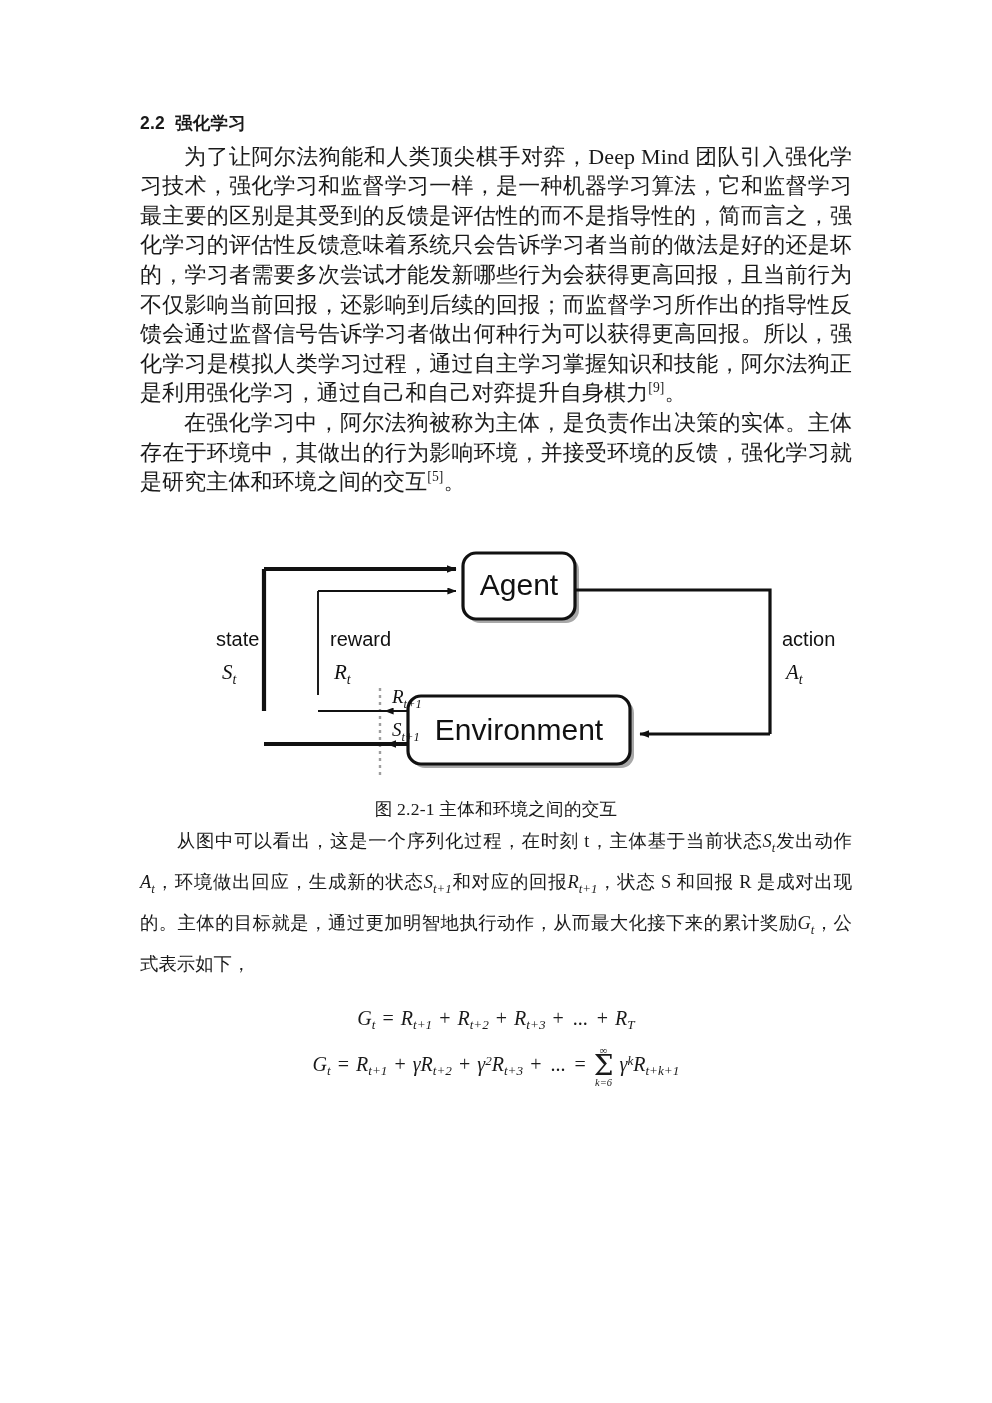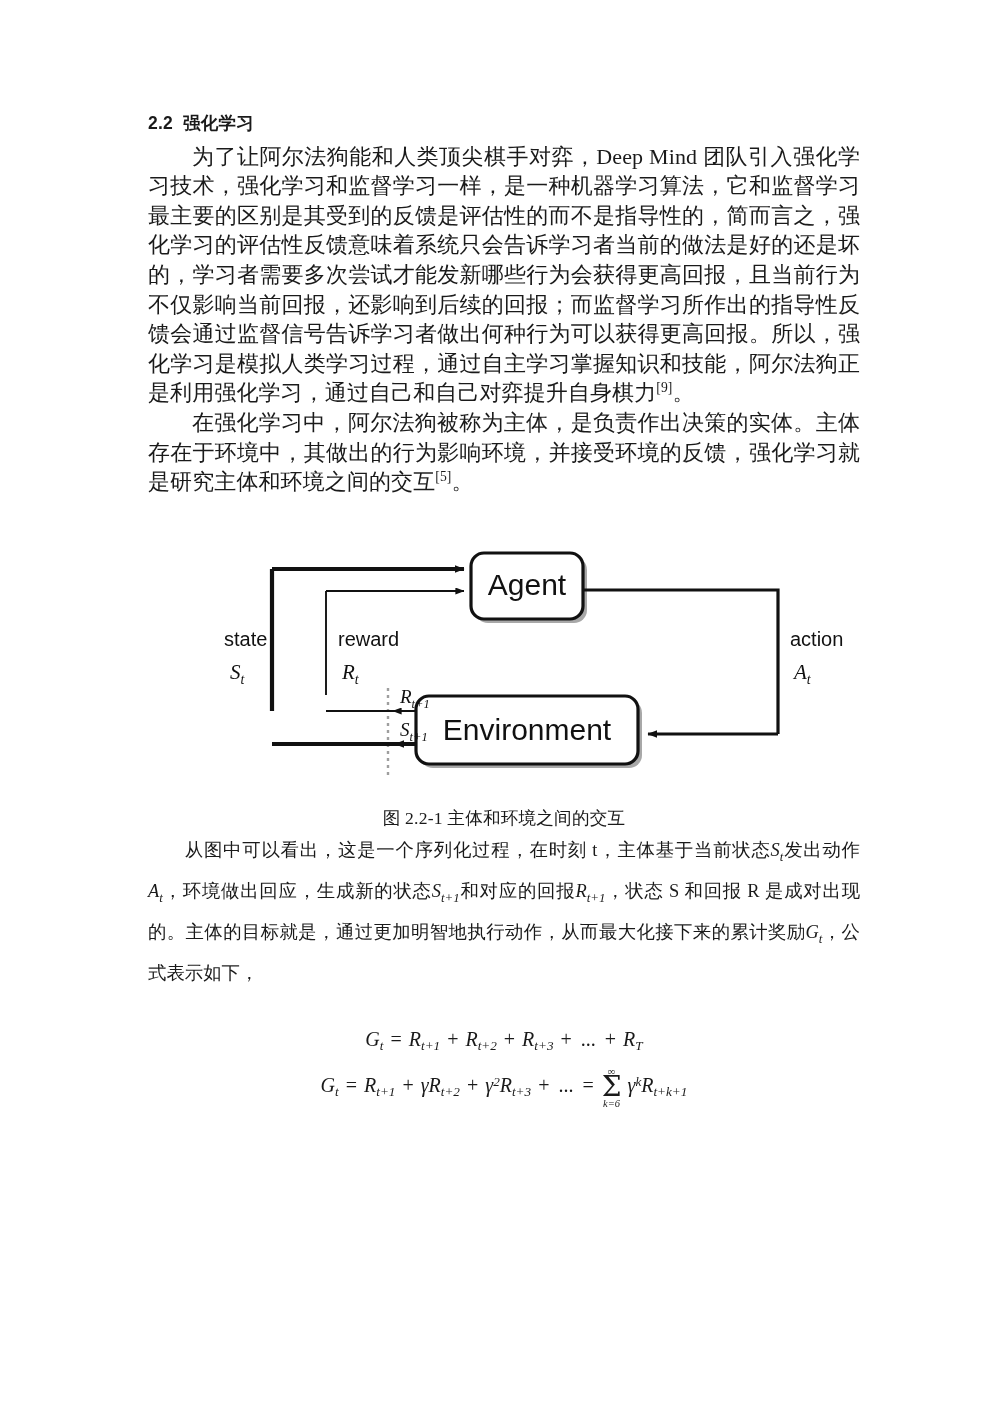--- a/index.html
+++ b/index.html
@@ -17,21 +17,21 @@
   }
   .page {
     position: absolute;
     left: 0; top: 0;
     width: 992px;
     height: 1403px;
     background: #fff;
   }
   .content {
     position: absolute;
-    left: 148px;
+    left: 140px;
     top: 112px;
     width: 712px;
   }
 
   
   .section-heading {
     font-family: "Liberation Sans", "DejaVu Sans", sans-serif;
     font-weight: bold;
     font-size: 17.5px;
     letter-spacing: 0.2px;
@@ -77,27 +77,27 @@
   .figure-wrap {
     position: relative;
     width: 712px;
     height: 252px;
     margin-top: 36px;
   }
   .figure-svg { display: block; }
   .fig-caption {
     font-size: 17.6px;
     text-align: center;
-    margin-top: 21px;
+    margin-top: 12px;
     letter-spacing: 0.2px;
   }
 
   
   .eq-block {
-    margin-top: 30px;
+    margin-top: 18px;
     margin-bottom: 10px;
   }
   .eq-line {
     text-align: center;
     font-family: "Liberation Serif", "DejaVu Serif", serif;
     font-size: 20px;
     line-height: 1.5;
     white-space: nowrap;
   }
   .eq-line + .eq-line { margin-top: 10px; }

